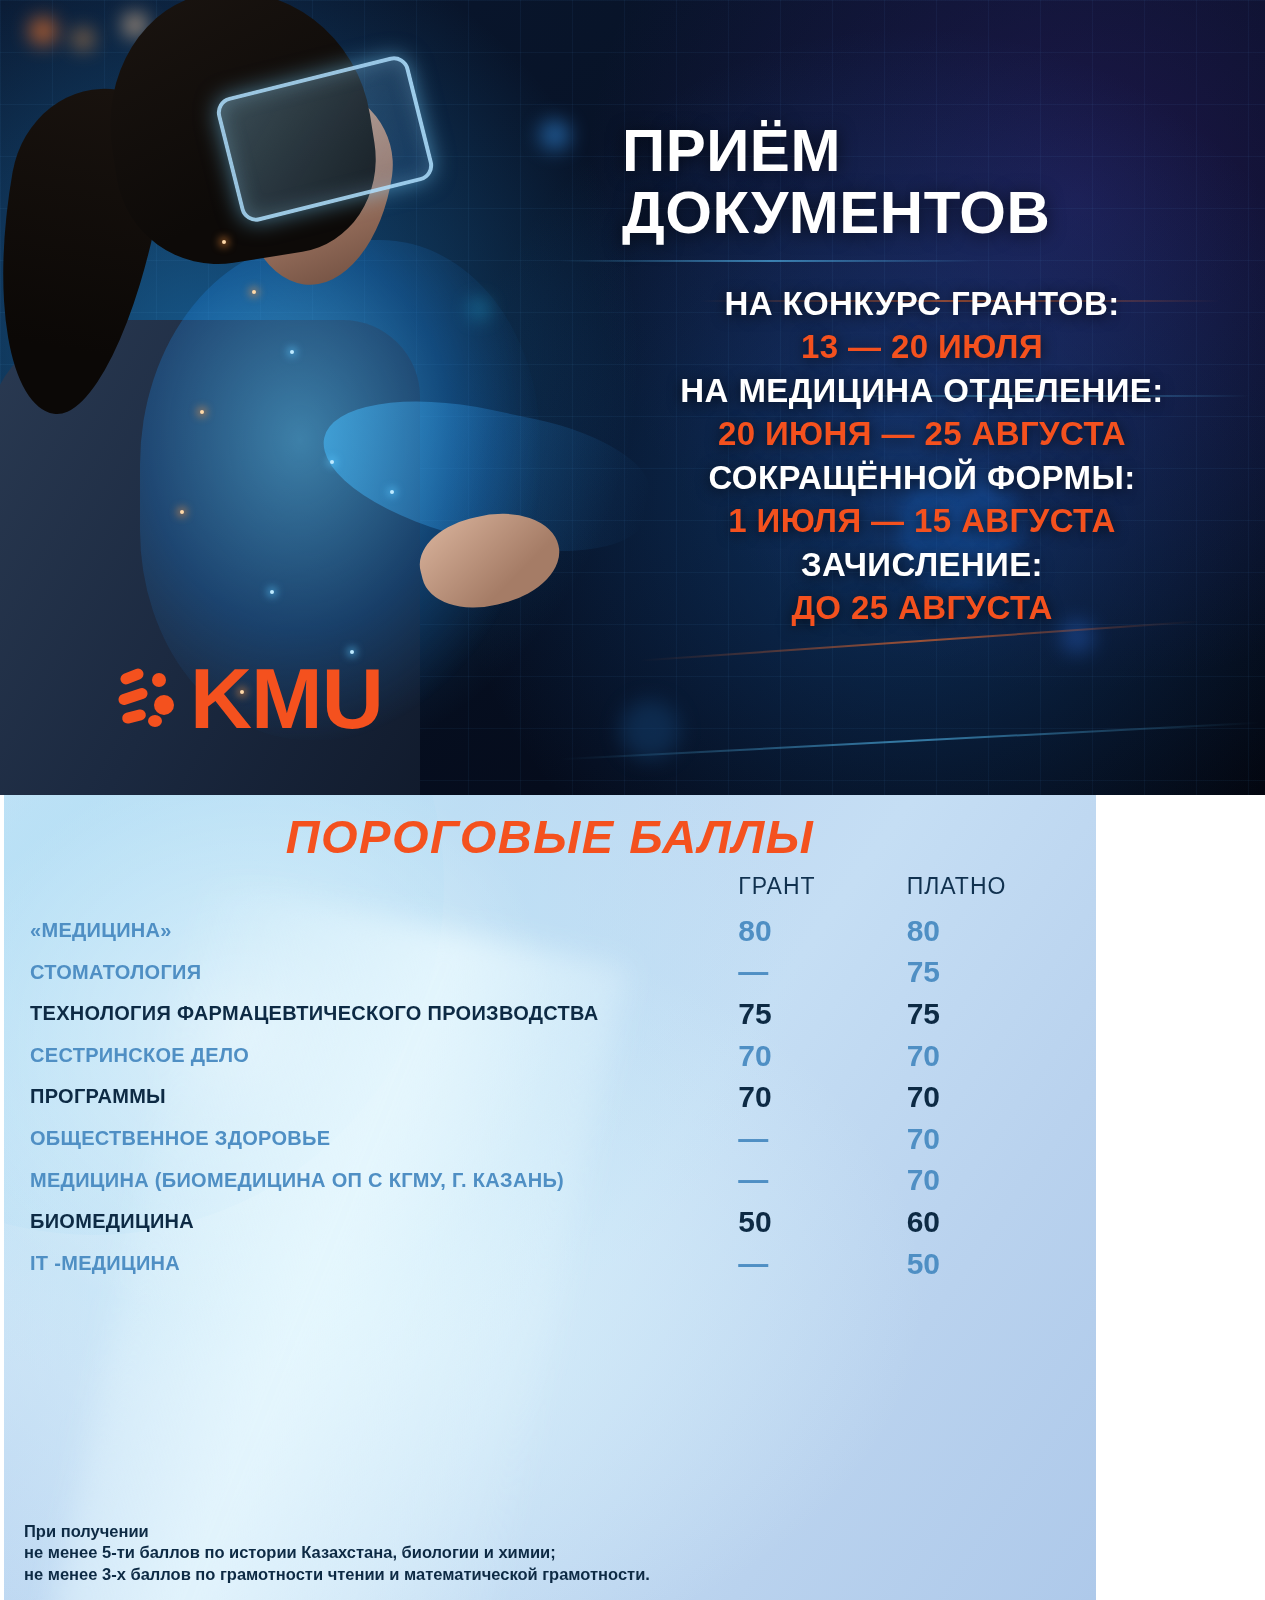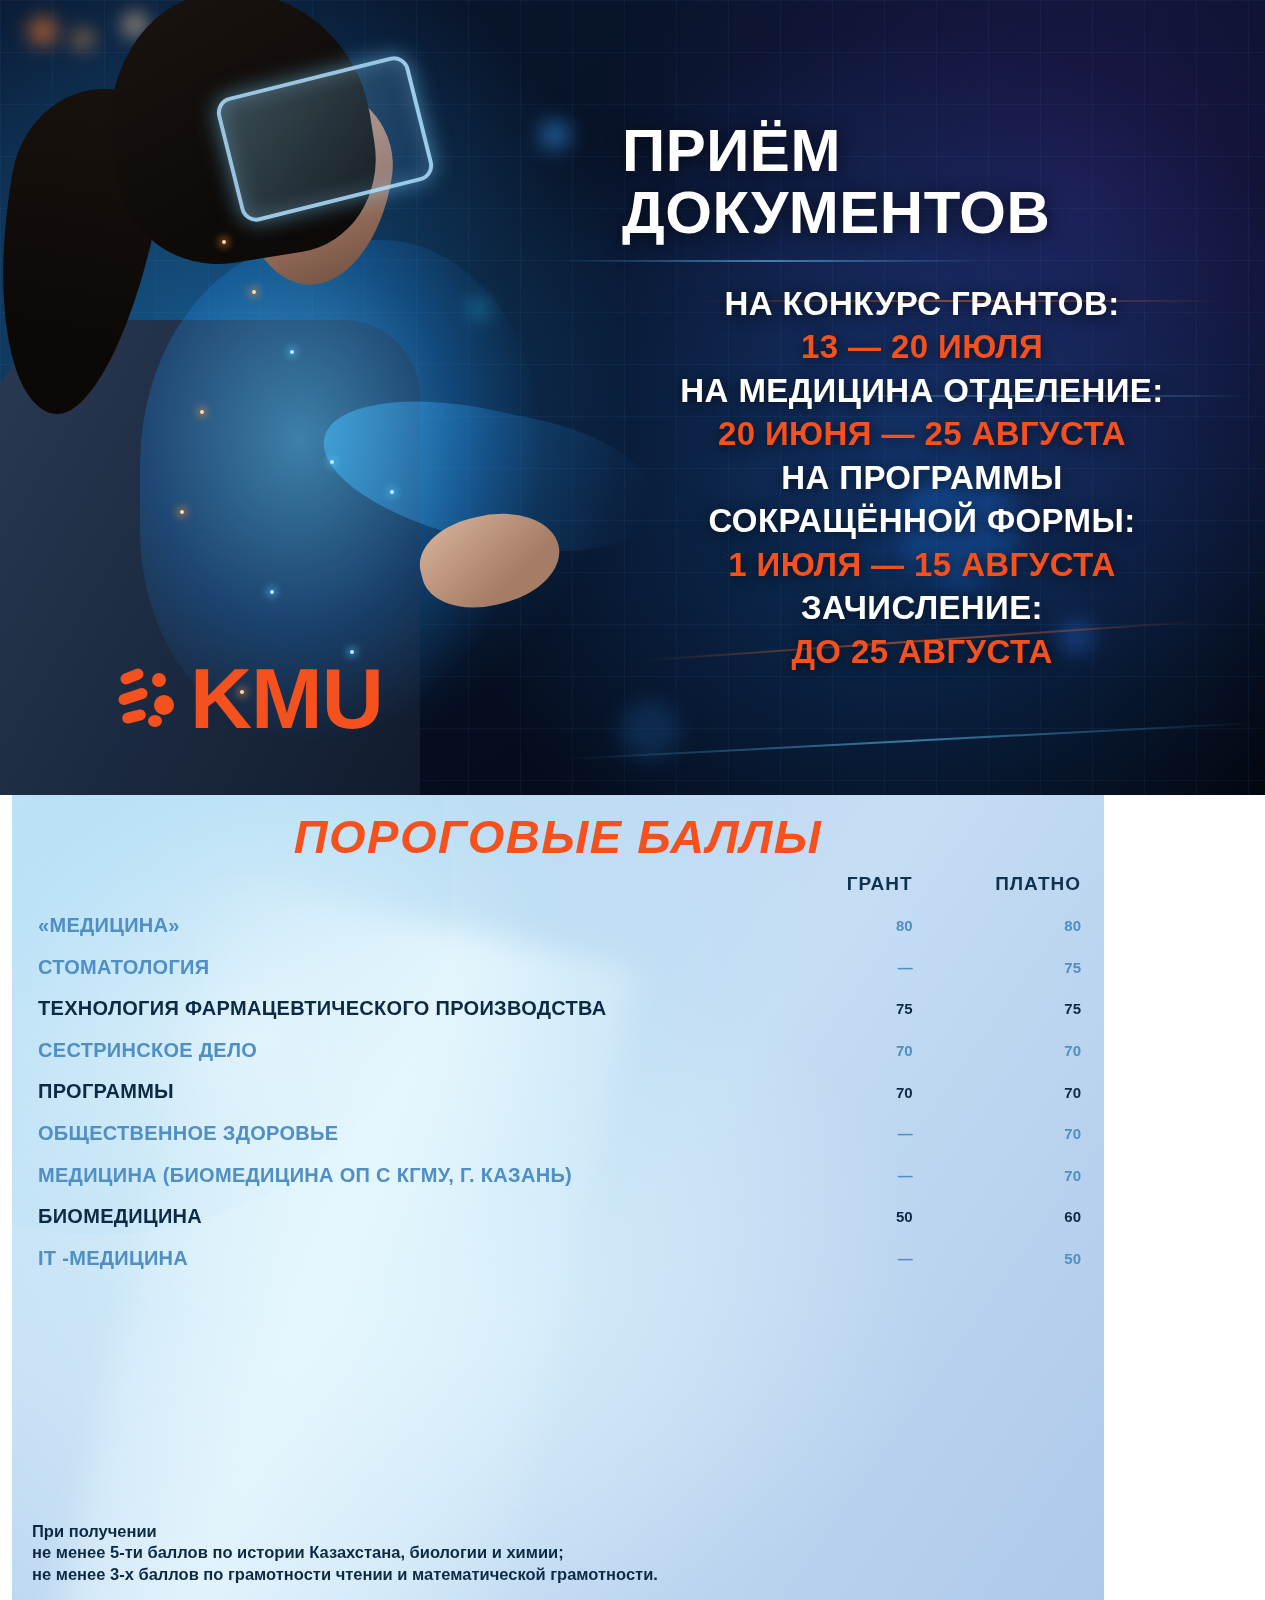--- a/index.html
+++ b/index.html
@@ -195,21 +195,21 @@
     color: #f4511e;
     font-size: 86px;
     font-weight: bold;
     letter-spacing: -1px;
     line-height: 1;
   }
 
   
   .panel {
     position: absolute;
-    left: 12px;
+    left: 4px;
     top: 795px;
     width: 1092px;
     height: 805px;
     background:
       radial-gradient(ellipse at 18% 18%, #bfe6f7 0%, rgba(191,230,247,0) 48%),
       radial-gradient(ellipse at 30% 62%, #d8f0fb 0%, rgba(216,240,251,0) 55%),
       linear-gradient(125deg, #cfe4f6 0%, #bcd6f1 28%, #c5def4 55%, #b9d2ee 78%, #aec9ea 100%);
     overflow: hidden;
   }
   .panel-sheen {
@@ -254,40 +254,40 @@
   table {
     width: 100%;
     border-collapse: collapse;
     table-layout: fixed;
   }
   col.c-name { width: 68%; }
   col.c-grant { width: 16%; }
   col.c-paid { width: 16%; }
 
   th.hdr {
-    text-align: right;
+    text-align: left;
     color: #10314f;
-    font-size: 19px;
-    font-weight: bold;
+    font-size: 23px;
+    font-weight: normal;
     letter-spacing: 1px;
     padding-bottom: 10px;
   }
   th.hdr.blank { }
 
   td.name {
     font-size: 20px;
     font-weight: bold;
     letter-spacing: 0.3px;
     line-height: 1.18;
     padding: 9px 0 9px 8px;
     vertical-align: middle;
   }
   td.val {
-    text-align: right;
-    font-size: 15px;
+    text-align: left;
+    font-size: 30px;
     font-weight: bold;
     vertical-align: middle;
   }
   tr.dark td.name { color: #0d2a44; }
   tr.dark td.val { color: #0d2a44; }
   tr.light td.name { color: #4f8fc4; }
   tr.light td.val { color: #4f8fc4; }
 
   .note {
     position: absolute;
@@ -347,21 +347,20 @@
     <div class="hero-title">ПРИЁМ</div>
     <div class="hero-title">ДОКУМЕНТОВ</div>
 
     <div class="hero-lines">
       <div class="hl label">НА КОНКУРС ГРАНТОВ:</div>
       <div class="hl value">13 — 20 ИЮЛЯ</div>
 
       <div class="hl label">НА МЕДИЦИНА ОТДЕЛЕНИЕ:</div>
       <div class="hl value">20 ИЮНЯ — 25 АВГУСТА</div>
 
-      <div class="hl label">НА ПРОГРАММЫ</div>
       <div class="hl label">СОКРАЩЁННОЙ ФОРМЫ:</div>
       <div class="hl value">1 ИЮЛЯ — 15 АВГУСТА</div>
 
       <div class="hl label">ЗАЧИСЛЕНИЕ:</div>
       <div class="hl value">ДО 25 АВГУСТА</div>
     </div>
   </div>
 
   <div class="logo">
     <div class="logo-mark">

